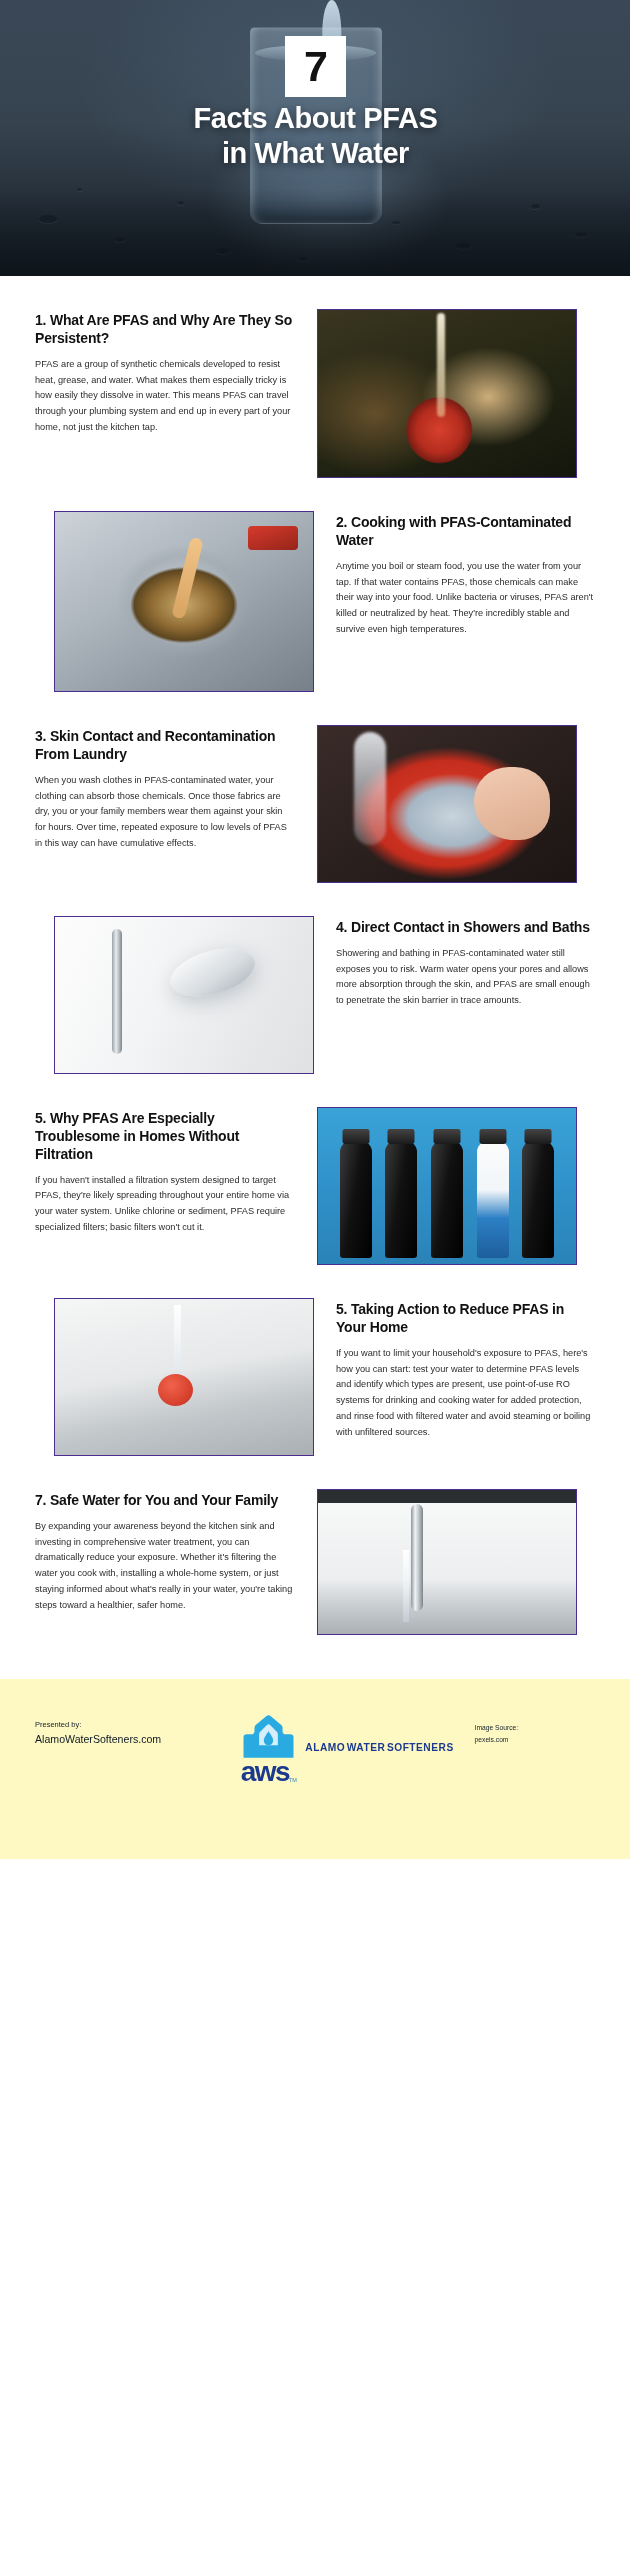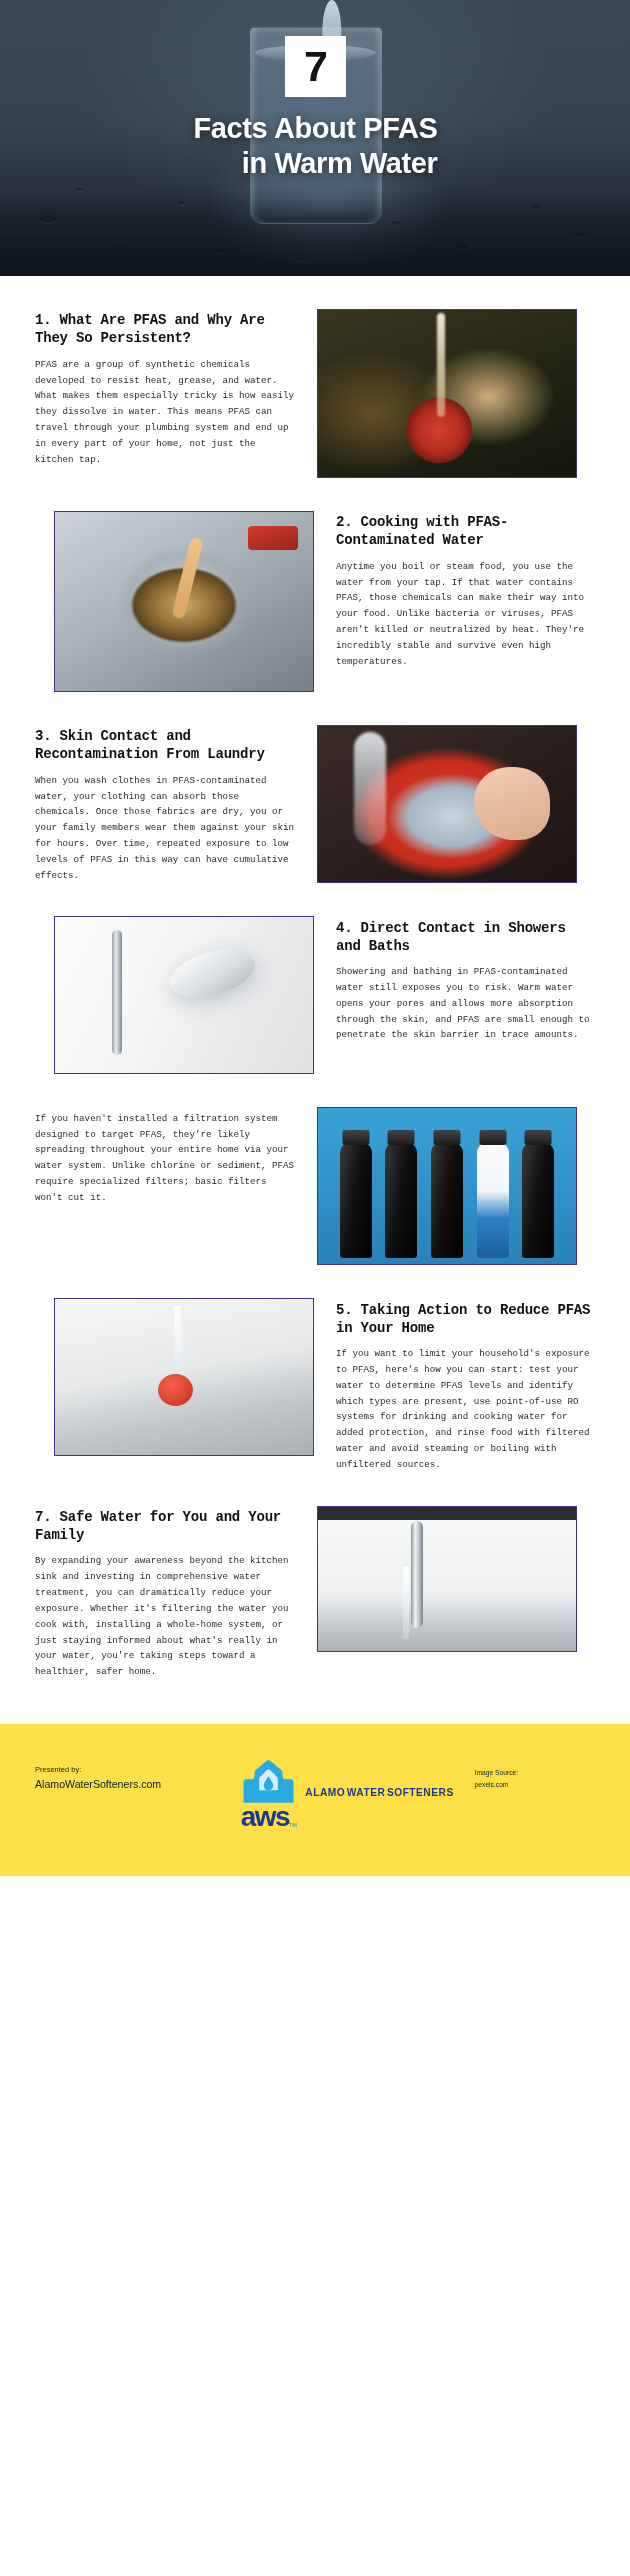--- a/index.html
+++ b/index.html
@@ -74,40 +74,39 @@
     padding-top:36px;
   }
   .badge-number {
     width:61px; height:61px;
     background:#ffffff;
     display:flex; align-items:center; justify-content:center;
     font-size:43px; font-weight:bold; color:#121212; letter-spacing:-0.8px;
     line-height:1;
   }
   .hero-title {
-    margin-top:14px;
-    text-align:right;
+    margin-top:4px;
+    text-align:center;
     color:#ffffff;
     font-size:29px;
     font-weight:bold;
     line-height:1.22;
     letter-spacing:-0.4px;
     text-shadow:0 1.6px 8px rgba(0,0,0,.55);
     max-width:489px;
   }
 
   
   .sections { padding:0 0 0 0; }
   .section {
     display:flex;
     align-items:flex-start;
     gap:22px;
     padding:0 35px;
     margin-top:33px;
-    font-family:Liberation Mono, monospace;
   }
   .section.reverse { flex-direction:row-reverse; }
   .col-text { width:260px; flex:0 0 260px; padding-top:3.2px; }
   .col-img  { width:260px; flex:0 0 260px; }
 
   .sec-title {
     font-size:14px;
     font-weight:bold;
     line-height:1.28;
     color:#111111;
@@ -244,22 +243,22 @@
     content:""; position:absolute; left:33%; top:42%;
     width:5.5px; height:50%;
     background:linear-gradient(180deg,rgba(255,255,255,.95),rgba(205,218,228,.5));
     filter:blur(0.4px);
   }
 
   
   .footer {
     margin-top:44px;
     width:631px;
-    height:152px;
-    background:#fde047;
+    height:180px;
+    background:#fef9c3;
     display:flex;
     align-items:flex-start;
     padding:35px 35px 0 35px;
     gap:0;
   }
   .foot-left { width:197px; flex:0 0 197px; padding-top:6.3px; }
   .foot-lbl { font-size:7.5px; color:#14202b; margin-bottom:4px; }
   .foot-site { font-size:10.6px; color:#0f1a24; }
   .foot-mid { flex:1; display:flex; align-items:center; justify-content:center; gap:8px; }
   .logo-mark { width:57px; height:50px; position:relative; }
@@ -291,21 +290,21 @@
         <span style="left:91%; top:84%; width:14px; height:6.3px;"></span>
         <span style="left:47%; top:93%; width:12.6px; height:5.5px;"></span>
         <span style="left:12%; top:68%; width:7px;  height:4px;"></span>
       </div>
       <div class="hero-fade"></div>
     </div>
     <div class="hero-inner">
       <div class="badge-number">7</div>
       <div class="hero-title">
         <div>Facts About PFAS</div>
-        <div>in Warm Water</div>
+        <div>in What Water</div>
       </div>
     </div>
   </div>
 
   <div class="sections">
 
     <div class="section">
       <div class="col-text">
         <div class="sec-title">1. What Are PFAS and Why Are They So Persistent?</div>
         <div class="sec-body">PFAS are a group of synthetic chemicals developed to resist heat, grease, and water. What makes them especially tricky is how easily they dissolve in water. This means PFAS can travel through your plumbing system and end up in every part of your home, not just the kitchen tap.</div>
@@ -340,20 +339,21 @@
         <div class="sec-title">4. Direct Contact in Showers and Baths</div>
         <div class="sec-body">Showering and bathing in PFAS-contaminated water still exposes you to risk. Warm water opens your pores and allows more absorption through the skin, and PFAS are small enough to penetrate the skin barrier in trace amounts.</div>
       </div>
       <div class="col-img">
         <div class="photo h200 ph-shower"></div>
       </div>
     </div>
 
     <div class="section">
       <div class="col-text">
+        <div class="sec-title">5. Why PFAS Are Especially Troublesome in Homes Without Filtration</div>
         <div class="sec-body">If you haven't installed a filtration system designed to target PFAS, they're likely spreading throughout your entire home via your water system. Unlike chlorine or sediment, PFAS require specialized filters; basic filters won't cut it.</div>
       </div>
       <div class="col-img">
         <div class="photo h200 ph-tanks">
           <div class="tanks">
             <div class="tank"></div>
             <div class="tank"></div>
             <div class="tank"></div>
             <div class="tank white"></div>
             <div class="tank"></div>

